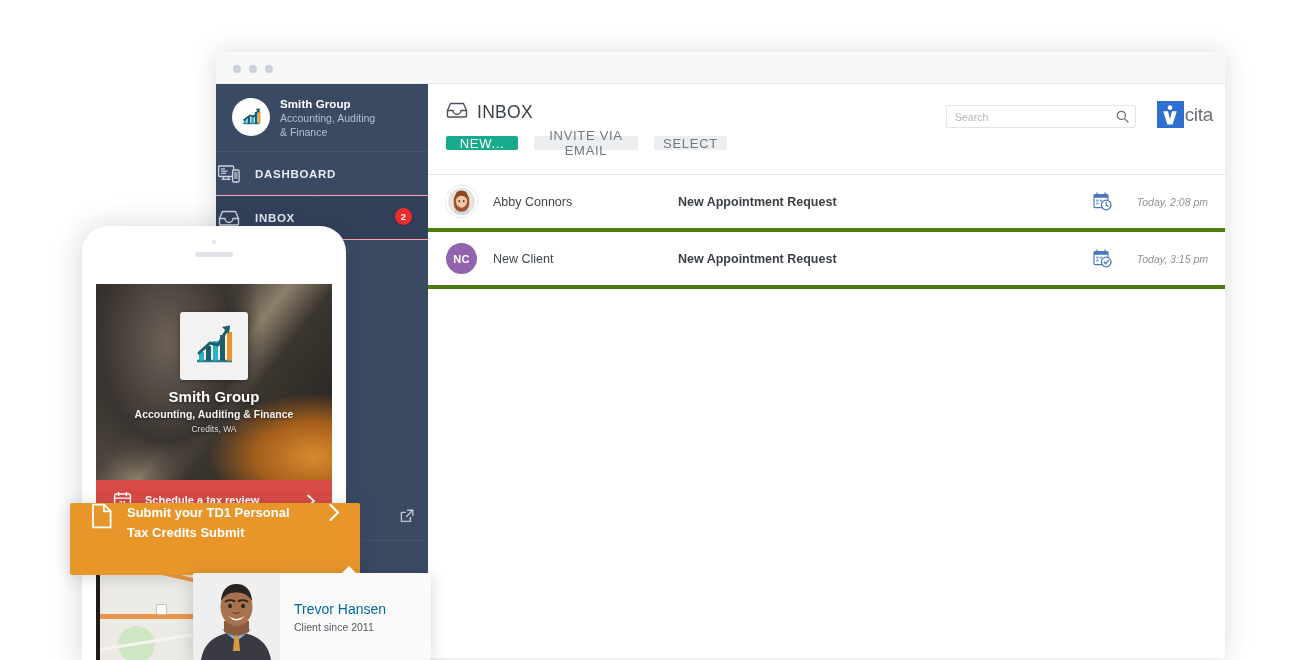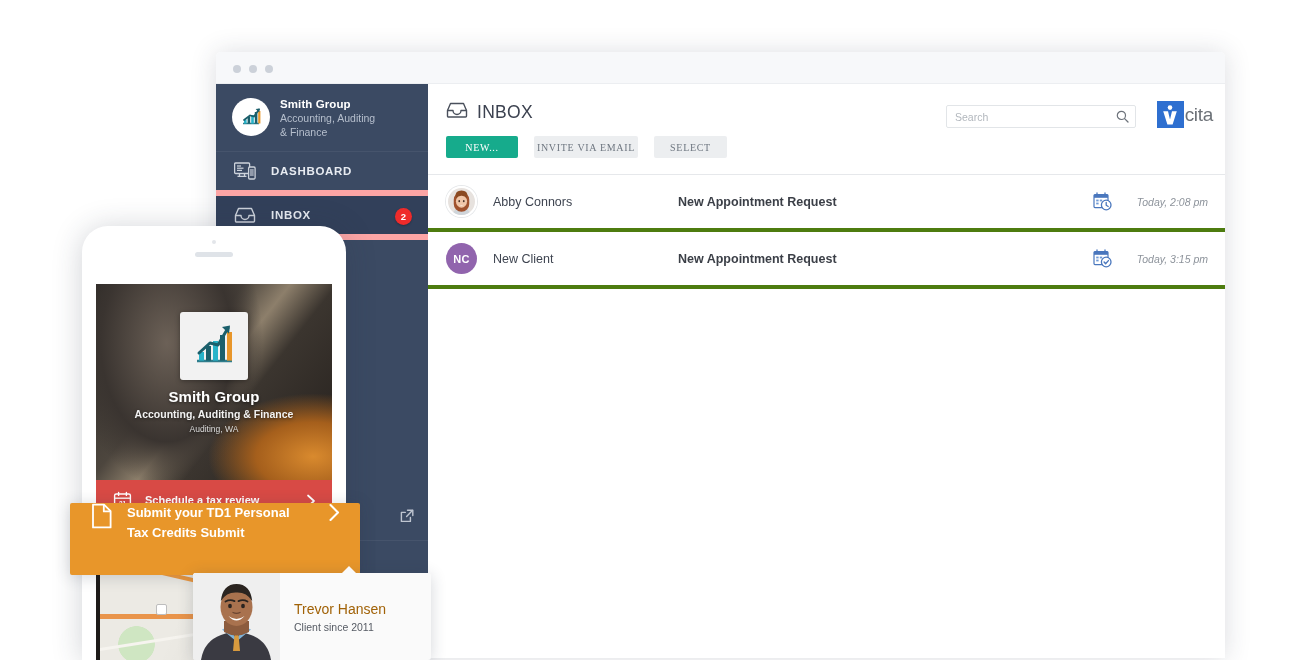--- a/index.html
+++ b/index.html
@@ -89,22 +89,22 @@
     font-size: 10.5px;
     line-height: 13px;
     margin-top: 1px;
   }
 
   .nav-item {
     position: relative;
     height: 44px;
     display: flex;
     align-items: center;
-    padding-left: 18px;
-    border-bottom: 6px solid #fca5a5;
+    padding-left: 2px;
+    border-bottom: 1px solid #fca5a5;
   }
   .nav-item.active { background: #32405a; }
   .nav-icon {
     width: 26px; height: 22px;
     flex: 0 0 26px;
     display: flex; align-items: center; justify-content: flex-start;
     opacity: .85;
   }
   .nav-label {
     margin-left: 11px;
@@ -162,25 +162,25 @@
     margin-left: 9px;
     font-size: 17.5px;
     color: #3c4250;
     letter-spacing: .3px;
   }
   #action-buttons {
     display: flex;
     margin-top: 12px;
   }
   .action-btn {
-    height: 22px;
+    height: 14px;
     border: none;
     border-radius: 2px;
-    font-family: Liberation Serif, serif;
-    font-size: 10px;
+    font-family: Liberation Sans, sans-serif;
+    font-size: 13px;
     letter-spacing: .7px;
     cursor: pointer;
     display: flex; align-items: center; justify-content: center;
   }
   .action-btn.primary {
     background: #16ab8c;
     color: #ffffff;
     width: 72px;
   }
   .action-btn.secondary {
@@ -502,21 +502,21 @@
     flex: 0 0 87px;
     position: relative;
     overflow: hidden;
     background: linear-gradient(#f3f3f3, #e8e8e8);
   }
   #contact-info {
     padding: 27px 0 0 14px;
   }
   #contact-name {
     font-size: 14px;
-    color: #a16207;
+    color: #0369a1;
     line-height: 18px;
   }
   #contact-since {
     font-size: 10.5px;
     color: #565b64;
     margin-top: 3px;
   }
 </style>
 </head>
 <body>
@@ -699,21 +699,21 @@
             <rect x="18" y="26" width="5" height="14.6" fill="#1b5f6b"></rect>
             <rect x="25" y="21" width="5" height="19.6" fill="#28b3c9"></rect>
             <rect x="32" y="15" width="5" height="25.6" fill="#1b5f6b"></rect>
             <rect x="39" y="12" width="5" height="28.6" fill="#e8962a"></rect>
             <path d="M11 33 L22 23 L30 25 L40 8" stroke="#1b5f6b" stroke-width="3" fill="none" stroke-linecap="round" stroke-linejoin="round"></path>
             <path d="M34 7 L42 5.4 L41 13.8 Z" fill="#1b5f6b"></path>
           </svg>
         </div>
         <div id="hero-name">Smith Group</div>
         <div id="hero-tagline">Accounting, Auditing &amp; Finance</div>
-        <div id="hero-location">Auditing, WA</div>
+        <div id="hero-location">Credits, WA</div>
       </div>
 
       <div class="phone-action" id="pa-schedule">
         <span class="pa-icon">
           <svg width="19" height="19" viewBox="0 0 19 19">
             <rect x="1.6" y="3" width="15.8" height="14" rx="1.6" stroke="#ffffff" stroke-width="1.4" fill="none"></rect>
             <path d="M1.6 7.2 H17.4" stroke="#ffffff" stroke-width="1.3"></path>
             <path d="M5.6 1.4 v3 M13.4 1.4 v3" stroke="#ffffff" stroke-width="1.4" stroke-linecap="round"></path>
             <text x="9.5" y="14.6" font-family="Liberation Sans, sans-serif" font-size="6.4" font-weight="bold" fill="#ffffff" text-anchor="middle">31</text>
           </svg>

